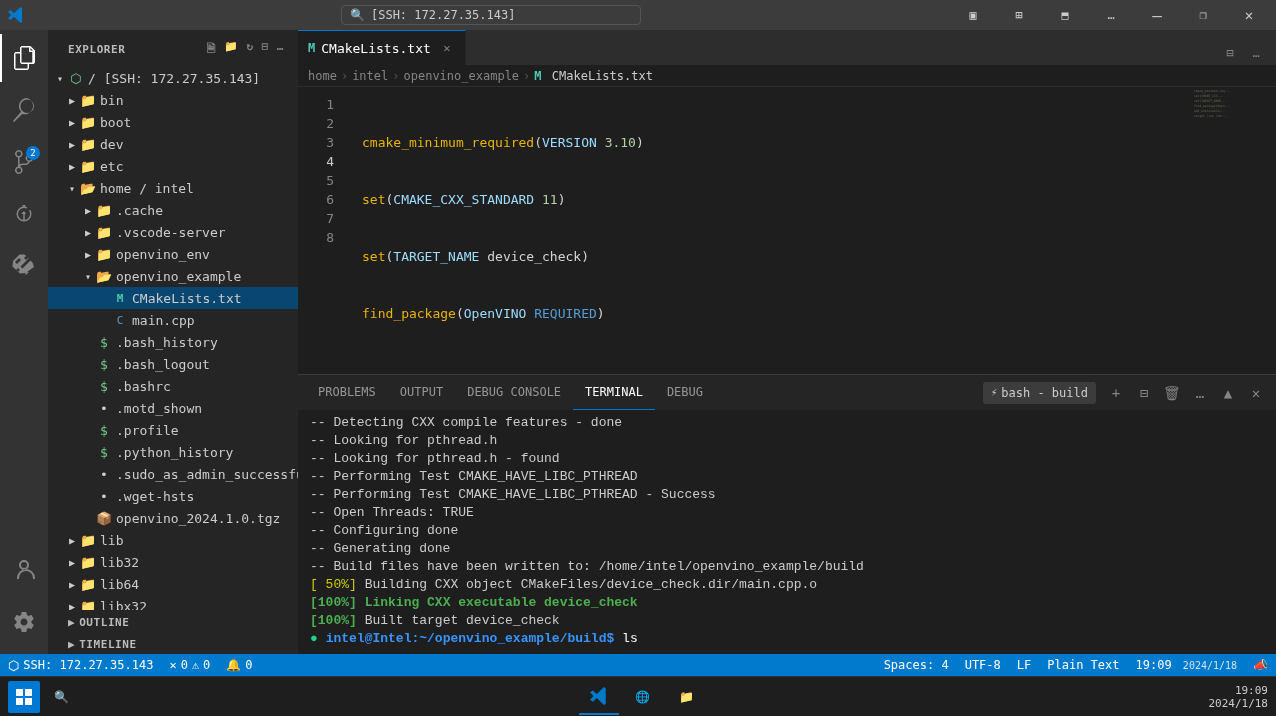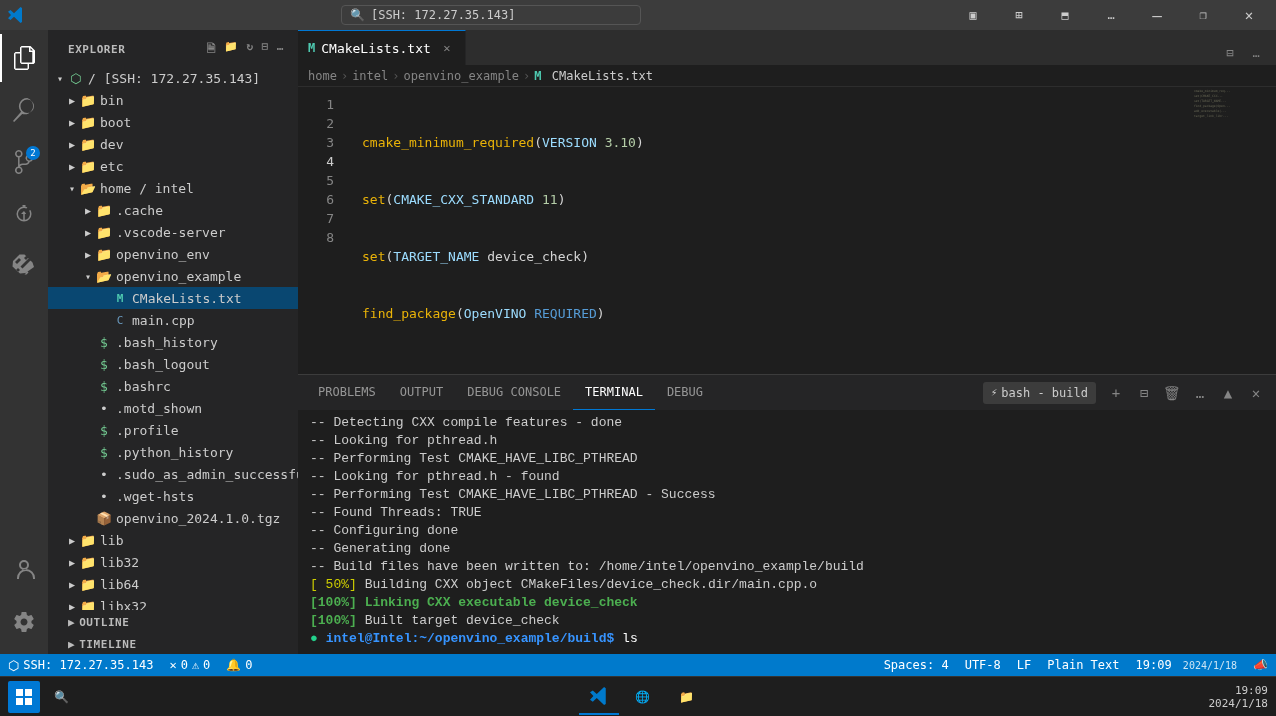--- a/index.html
+++ b/index.html
@@ -814,24 +814,24 @@
             <div class="panel-action-btn" title="Kill Terminal">🗑</div>
             <div class="panel-action-btn" title="More">…</div>
             <div class="panel-action-btn" title="Maximize">▲</div>
             <div class="panel-action-btn" title="Close Panel">✕</div>
           </div>
         </div>
 
         <div class="terminal-content">
           <div><span class="t-plain">-- Detecting CXX compile features - done</span></div>
           <div><span class="t-plain">-- Looking for pthread.h</span></div>
+          <div><span class="t-plain">-- Looking for pthread.h - found</span></div>
           <div><span class="t-plain">-- Performing Test CMAKE_HAVE_LIBC_PTHREAD</span></div>
-          <div><span class="t-plain">-- Looking for pthread.h - found</span></div>
           <div><span class="t-plain">-- Performing Test CMAKE_HAVE_LIBC_PTHREAD - Success</span></div>
-          <div><span class="t-plain">-- Found Threads: TRUE</span></div>
+          <div><span class="t-plain">-- Open Threads: TRUE</span></div>
           <div><span class="t-plain">-- Configuring done</span></div>
           <div><span class="t-plain">-- Generating done</span></div>
           <div><span class="t-plain">-- Build files have been written to: /home/intel/openvino_example/build</span></div>
           <div>
             <span class="t-50pct">[ 50%]</span>
             <span class="t-plain"> Building CXX object CMakeFiles/device_check.dir/main.cpp.o</span>
           </div>
           <div>
             <span class="t-100pct">[100%]</span>
             <span class="t-plain"> </span>

